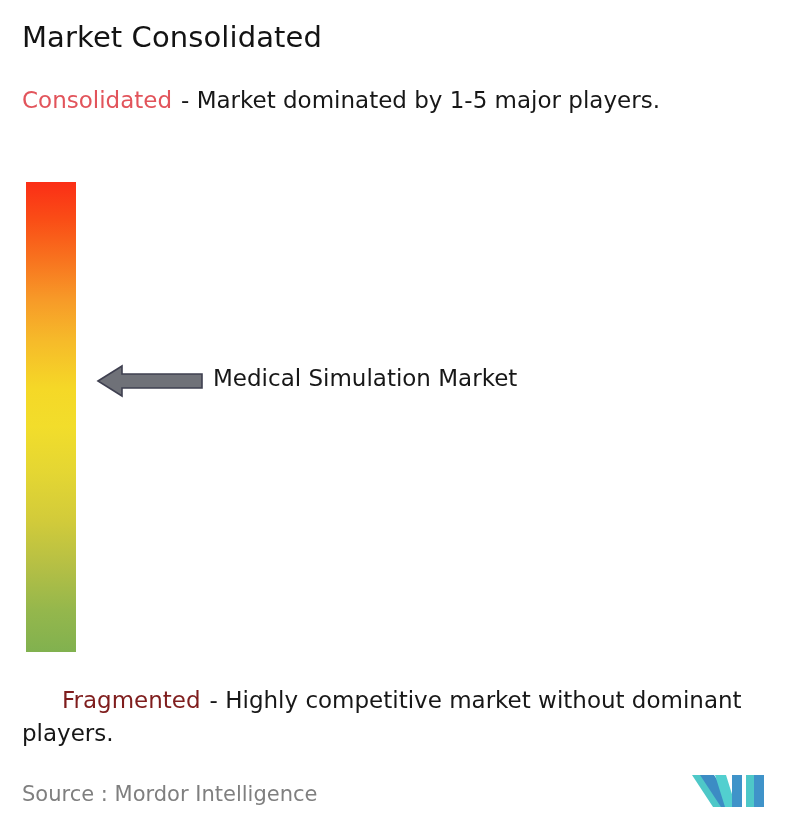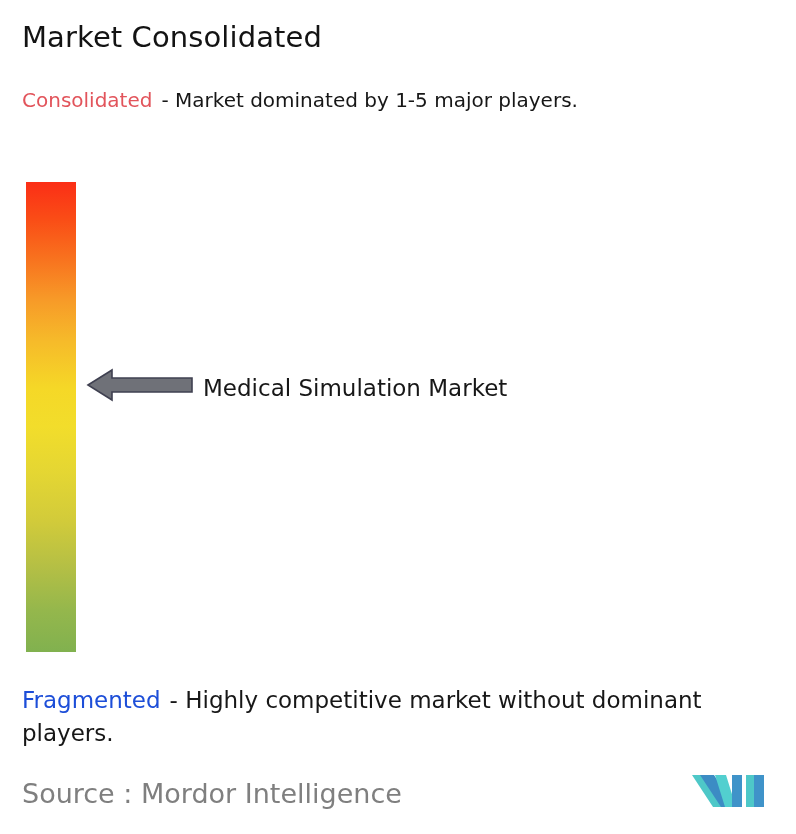--- a/index.html
+++ b/index.html
@@ -34,40 +34,41 @@
     letter-spacing: 0.1px;
     white-space: nowrap;
   }
 
   
   .desc-top {
     position: absolute;
     left: 22px;
     top: 84px;
     width: 740px;
-    font-size: 20px;
+    font-size: 23px;
     line-height: 33px;
     font-weight: 400;
     color: #171717;
   }
   .desc-bottom {
     position: absolute;
     left: 22px;
     top: 684px;
     width: 768px;
     font-size: 23px;
     line-height: 33px;
     font-weight: 400;
     color: #171717;
   }
   .kw-consolidated {
     color: #e2545b;
   }
   .kw-fragmented {
-    color: #1d4ed8;
+    color: #7f1d1d;
+    margin-left: 40px;
   }
   .kw-gap {
     display: inline-block;
     width: 9px;
   }
 
   
   .scale-bar {
     position: absolute;
     left: 26px;
@@ -87,45 +88,45 @@
       #d2cb3a 72%,
       #b4bf45 82%,
       #95b74c 91%,
       #81b14f 100%
     );
   }
 
   
   .pointer-row {
     position: absolute;
-    left: 86px;
+    left: 96px;
     top: 363px;
     display: flex;
-    align-items: flex-end;
+    align-items: flex-start;
     height: 40px;
   }
   .arrow-wrap {
     width: 108px;
     height: 36px;
     display: block;
   }
   .pointer-label {
     margin-left: 9px;
     font-size: 23px;
     line-height: 30px;
     color: #171717;
     white-space: nowrap;
   }
 
   
   .source {
     position: absolute;
     left: 22px;
     top: 780px;
-    font-size: 27px;
+    font-size: 21px;
     line-height: 28px;
     color: #7f7f7f;
     white-space: nowrap;
   }
   .brand-logo {
     position: absolute;
     left: 692px;
     top: 769px;
     width: 76px;
     height: 44px;

